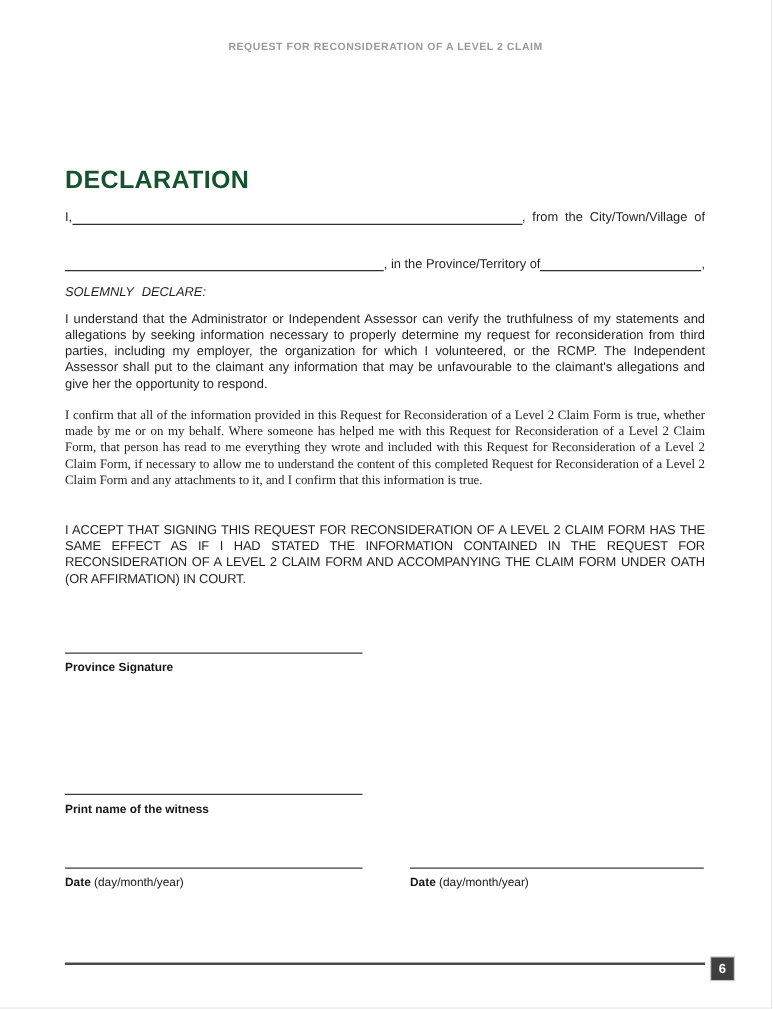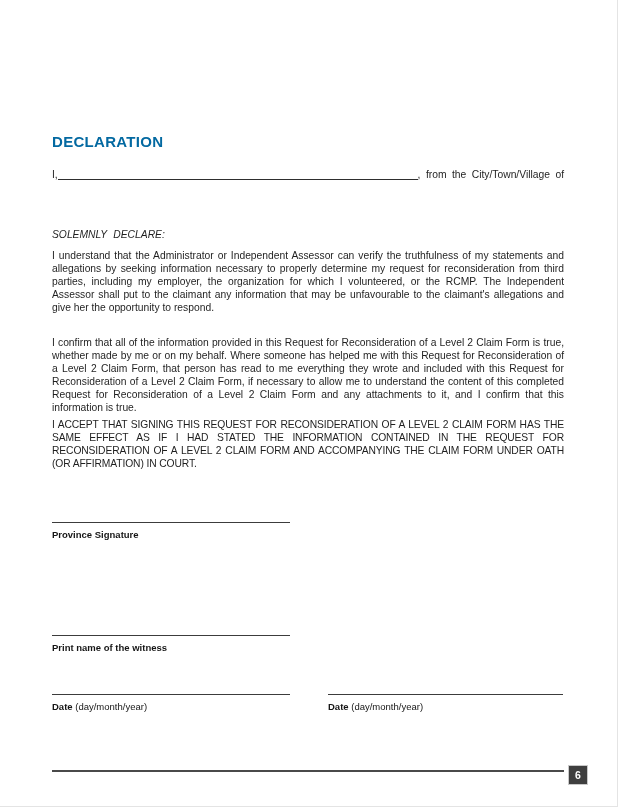--- a/index.html
+++ b/index.html
@@ -28,24 +28,24 @@
     text-align: center;
     font-size: 8.4px;
     font-weight: 700;
     letter-spacing: 0.45px;
     color: #9a9a9a;
   }
 
   .decl-title {
     top: 133px;
     left: 52px;
-    font-size: 15px;
+    font-size: 20px;
     font-weight: 700;
     letter-spacing: 0.3px;
-    color: #0369a1;
+    color: #14532d;
     margin: 0;
   }
 
   .fill-line {
     left: 52px;
     right: 53px;
     display: flex;
     align-items: flex-end;
     font-size: 10.3px;
     height: 16px;
@@ -74,21 +74,21 @@
   .para {
     left: 52px;
     right: 53px;
     margin: 0;
     font-size: 10.3px;
     line-height: 12.9px;
     text-align: justify;
     color: #1f1f1f;
   }
   .para1 { top: 250px; }
-  .para2 { top: 337px; }
+  .para2 { top: 327px; font-family: Liberation Serif, serif; }
   .para3 { top: 419px; letter-spacing: -0.12px; }
 
   .sig-block { box-sizing: border-box; }
   .sig-block.col-left  { left: 52px;  width: 238px; }
   .sig-block.col-right { left: 328px; width: 235px; }
   .rule {
     height: 0;
     border-top: 1.6px solid #3c3c3c;
   }
   .sig-label {
@@ -128,29 +128,36 @@
     align-items: center;
     justify-content: center;
     box-shadow: 0 0 0 1px #c9c9c9;
   }
 </style>
 </head>
 <body>
 
 <div class="page">
 
+  <div class="abs doc-header">REQUEST FOR RECONSIDERATION OF A LEVEL 2 CLAIM</div>
 
   <h1 class="abs decl-title">DECLARATION</h1>
 
   <div class="abs fill-line line1">
     <span>I,</span>
     <span class="blank grow"></span>
     <span class="just">, from the City/Town/Village of</span>
   </div>
 
+  <div class="abs fill-line line2">
+    <span class="blank fixed-city"></span>
+    <span>, in the Province/Territory of</span>
+    <span class="blank grow"></span>
+    <span>,</span>
+  </div>
 
   <div class="abs solemnly">SOLEMNLY DECLARE:</div>
 
   <p class="abs para para1">I understand that the Administrator or Independent Assessor can verify the truthfulness of my statements and allegations by seeking information necessary to properly determine my request for reconsideration from third parties, including my employer, the organization for which I volunteered, or the RCMP. The Independent Assessor shall put to the claimant any information that may be unfavourable to the claimant's allegations and give her the opportunity to respond.</p>
 
   <p class="abs para para2">I confirm that all of the information provided in this Request for Reconsideration of a Level 2 Claim Form is true, whether made by me or on my behalf. Where someone has helped me with this Request for Reconsideration of a Level 2 Claim Form, that person has read to me everything they wrote and included with this Request for Reconsideration of a Level 2 Claim Form, if necessary to allow me to understand the content of this completed Request for Reconsideration of a Level 2 Claim Form and any attachments to it, and I confirm that this information is true.</p>
 
   <p class="abs para para3">I ACCEPT THAT SIGNING THIS REQUEST FOR RECONSIDERATION OF A LEVEL 2 CLAIM FORM HAS THE SAME EFFECT AS IF I HAD STATED THE INFORMATION CONTAINED IN THE REQUEST FOR RECONSIDERATION OF A LEVEL 2 CLAIM FORM AND ACCOMPANYING THE CLAIM FORM UNDER OATH (OR AFFIRMATION) IN COURT.</p>
 
   <div class="abs sig-block col-left row-sign">

